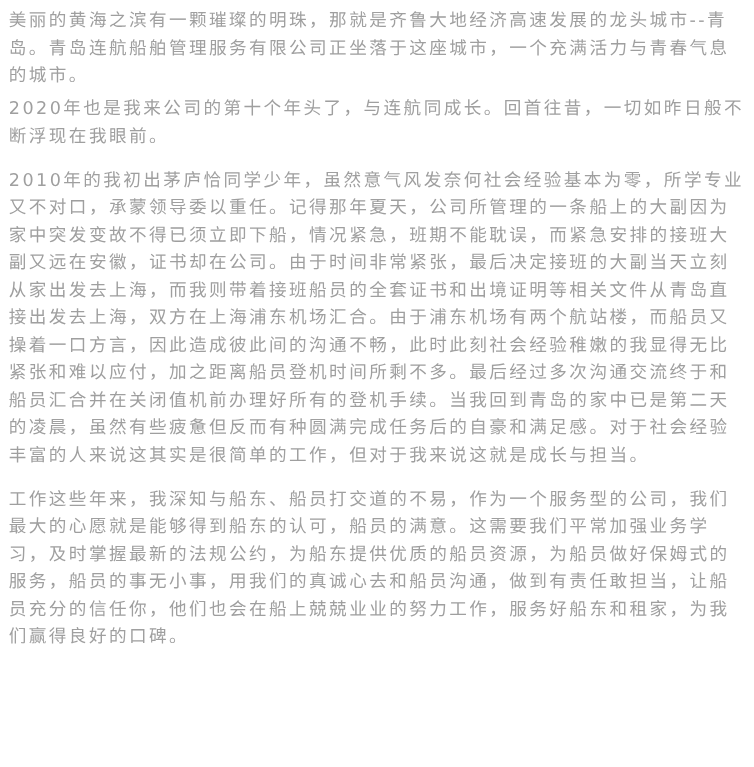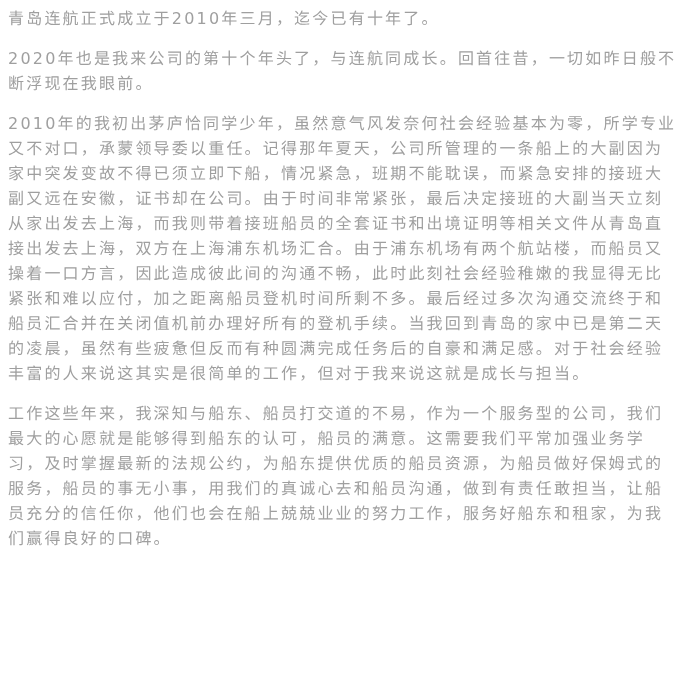--- a/index.html
+++ b/index.html
@@ -31,17 +31,17 @@
     padding: 0;
   }
   .doc p.tight {
     margin-bottom: 5px;
   }
 </style>
 </head>
 <body>
 
 <div class="doc">
-  <p>青岛连航正式成立于2010年三月，迄今已有十年了。</p>
+  <p class="tight">美丽的黄海之滨有一颗璀璨的明珠，那就是齐鲁大地经济高速发展的龙头城市--青岛。青岛连航船舶管理服务有限公司正坐落于这座城市，一个充满活力与青春气息的城市。</p>
   <p>2020年也是我来公司的第十个年头了，与连航同成长。回首往昔，一切如昨日般不断浮现在我眼前。</p>
   <p>2010年的我初出茅庐恰同学少年，虽然意气风发奈何社会经验基本为零，所学专业又不对口，承蒙领导委以重任。记得那年夏天，公司所管理的一条船上的大副因为家中突发变故不得已须立即下船，情况紧急，班期不能耽误，而紧急安排的接班大副又远在安徽，证书却在公司。由于时间非常紧张，最后决定接班的大副当天立刻从家出发去上海，而我则带着接班船员的全套证书和出境证明等相关文件从青岛直接出发去上海，双方在上海浦东机场汇合。由于浦东机场有两个航站楼，而船员又操着一口方言，因此造成彼此间的沟通不畅，此时此刻社会经验稚嫩的我显得无比紧张和难以应付，加之距离船员登机时间所剩不多。最后经过多次沟通交流终于和船员汇合并在关闭值机前办理好所有的登机手续。当我回到青岛的家中已是第二天的凌晨，虽然有些疲惫但反而有种圆满完成任务后的自豪和满足感。对于社会经验丰富的人来说这其实是很简单的工作，但对于我来说这就是成长与担当。</p>
   <p>工作这些年来，我深知与船东、船员打交道的不易，作为一个服务型的公司，我们最大的心愿就是能够得到船东的认可，船员的满意。这需要我们平常加强业务学习，及时掌握最新的法规公约，为船东提供优质的船员资源，为船员做好保姆式的服务，船员的事无小事，用我们的真诚心去和船员沟通，做到有责任敢担当，让船员充分的信任你，他们也会在船上兢兢业业的努力工作，服务好船东和租家，为我们赢得良好的口碑。</p>
 </div>
 
 </body></html>

